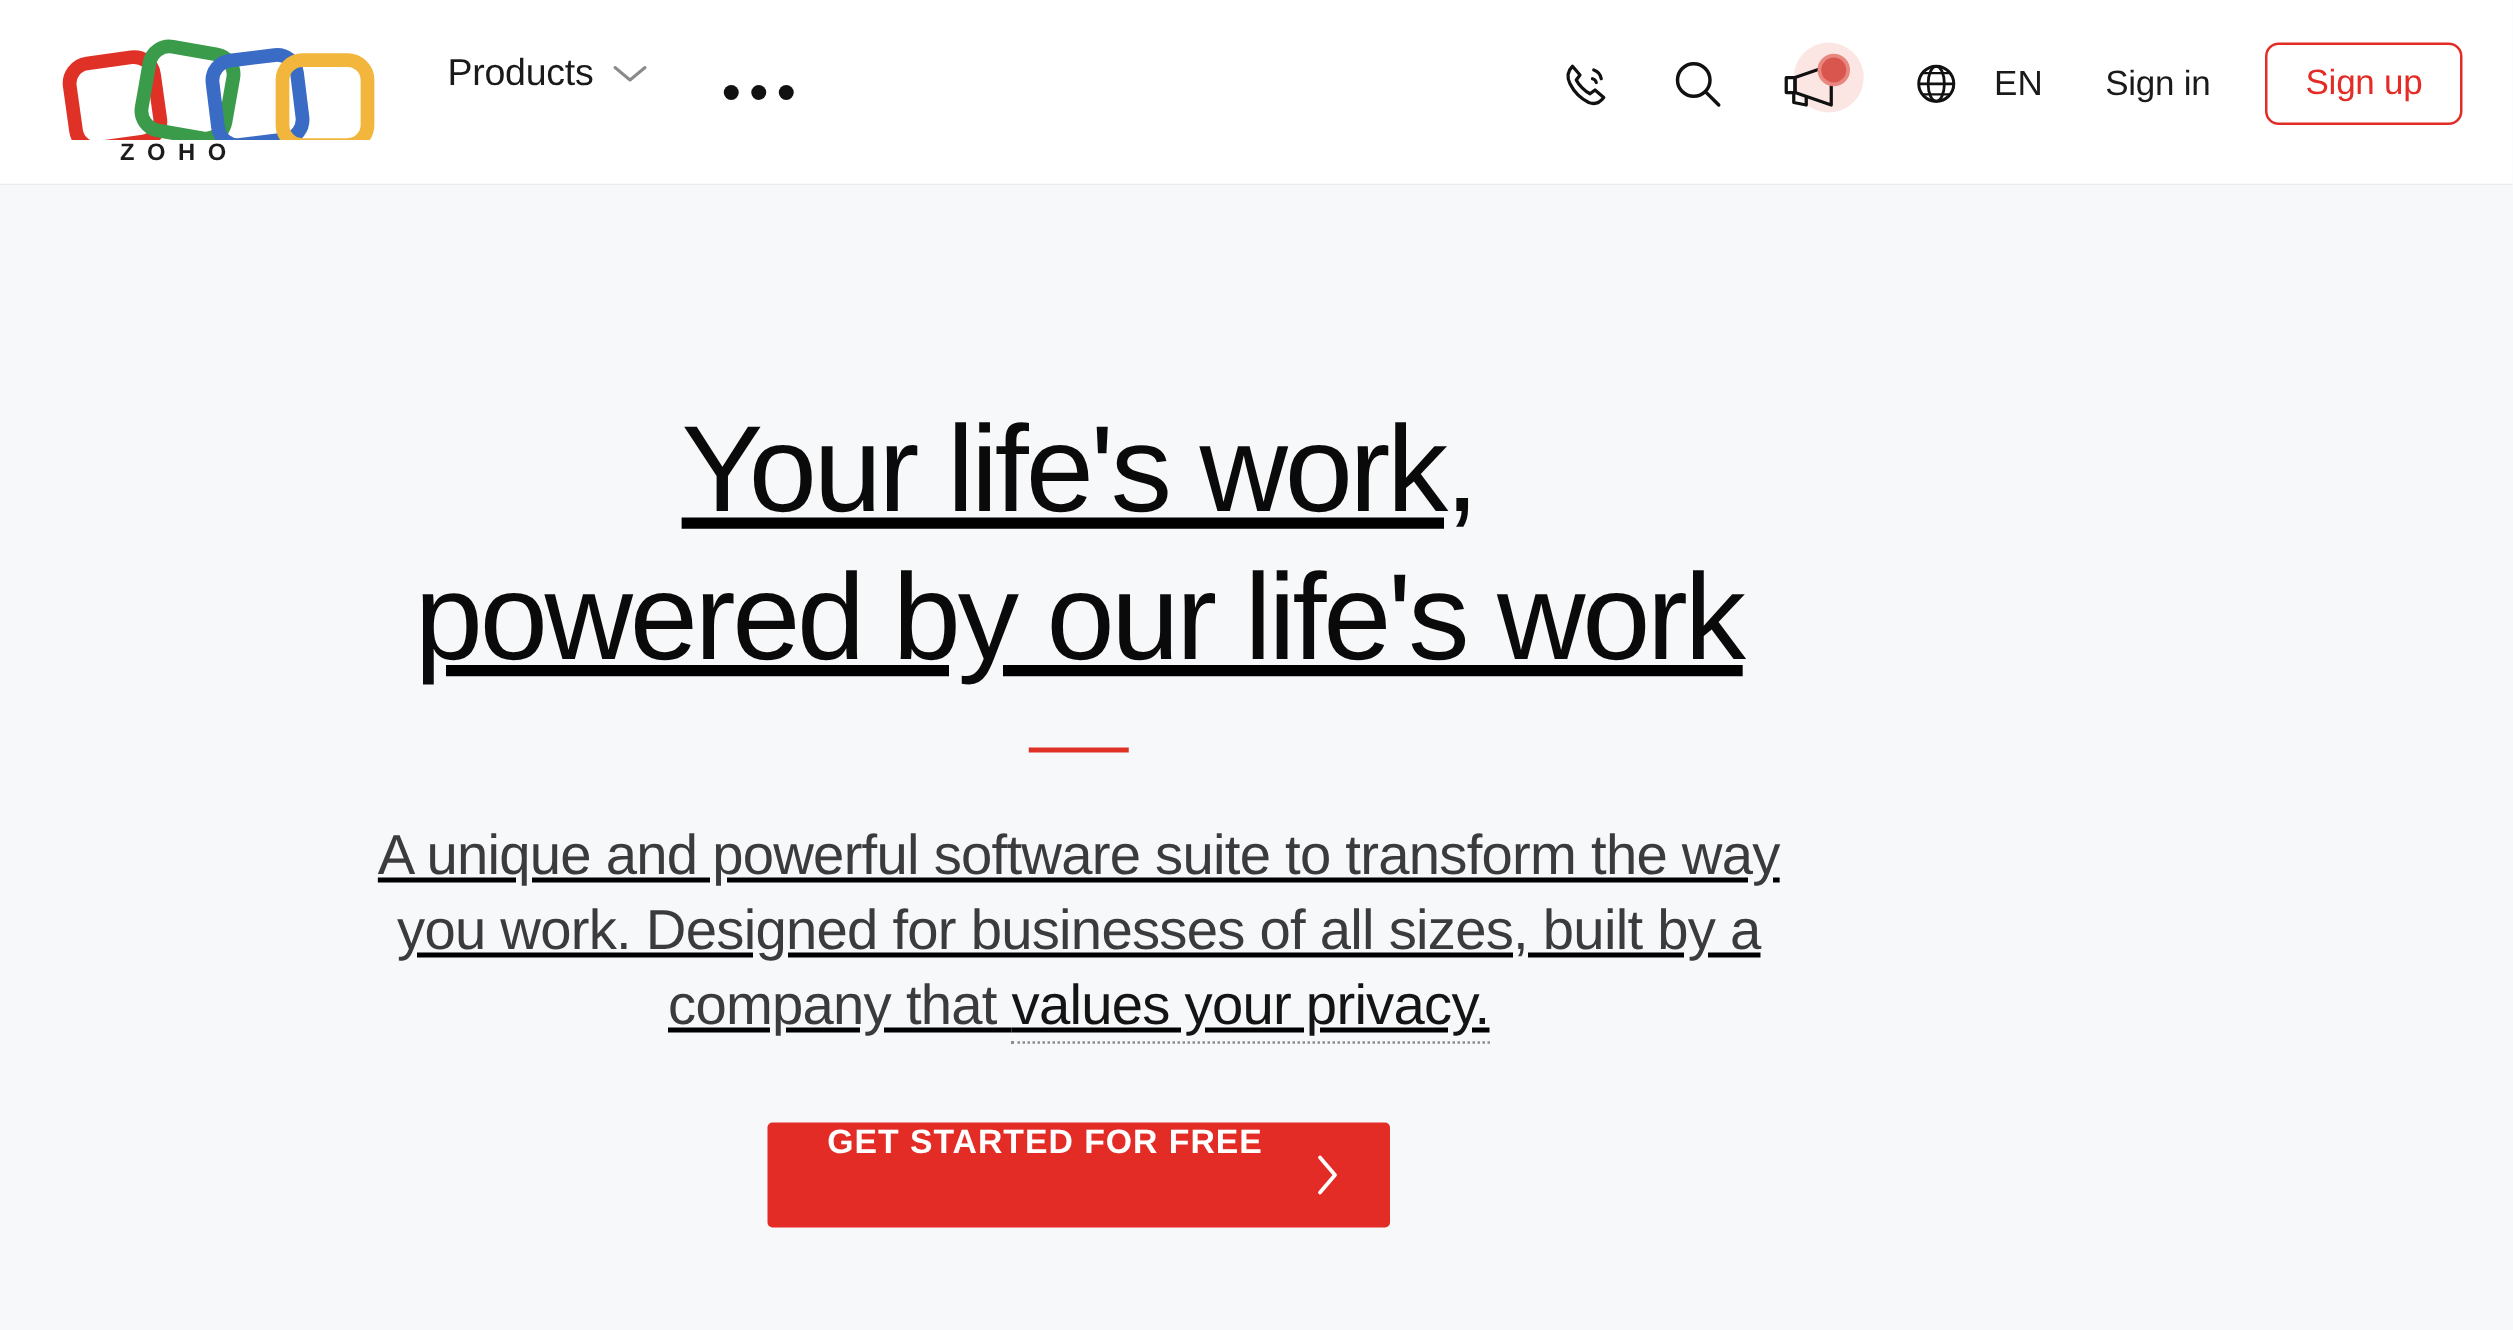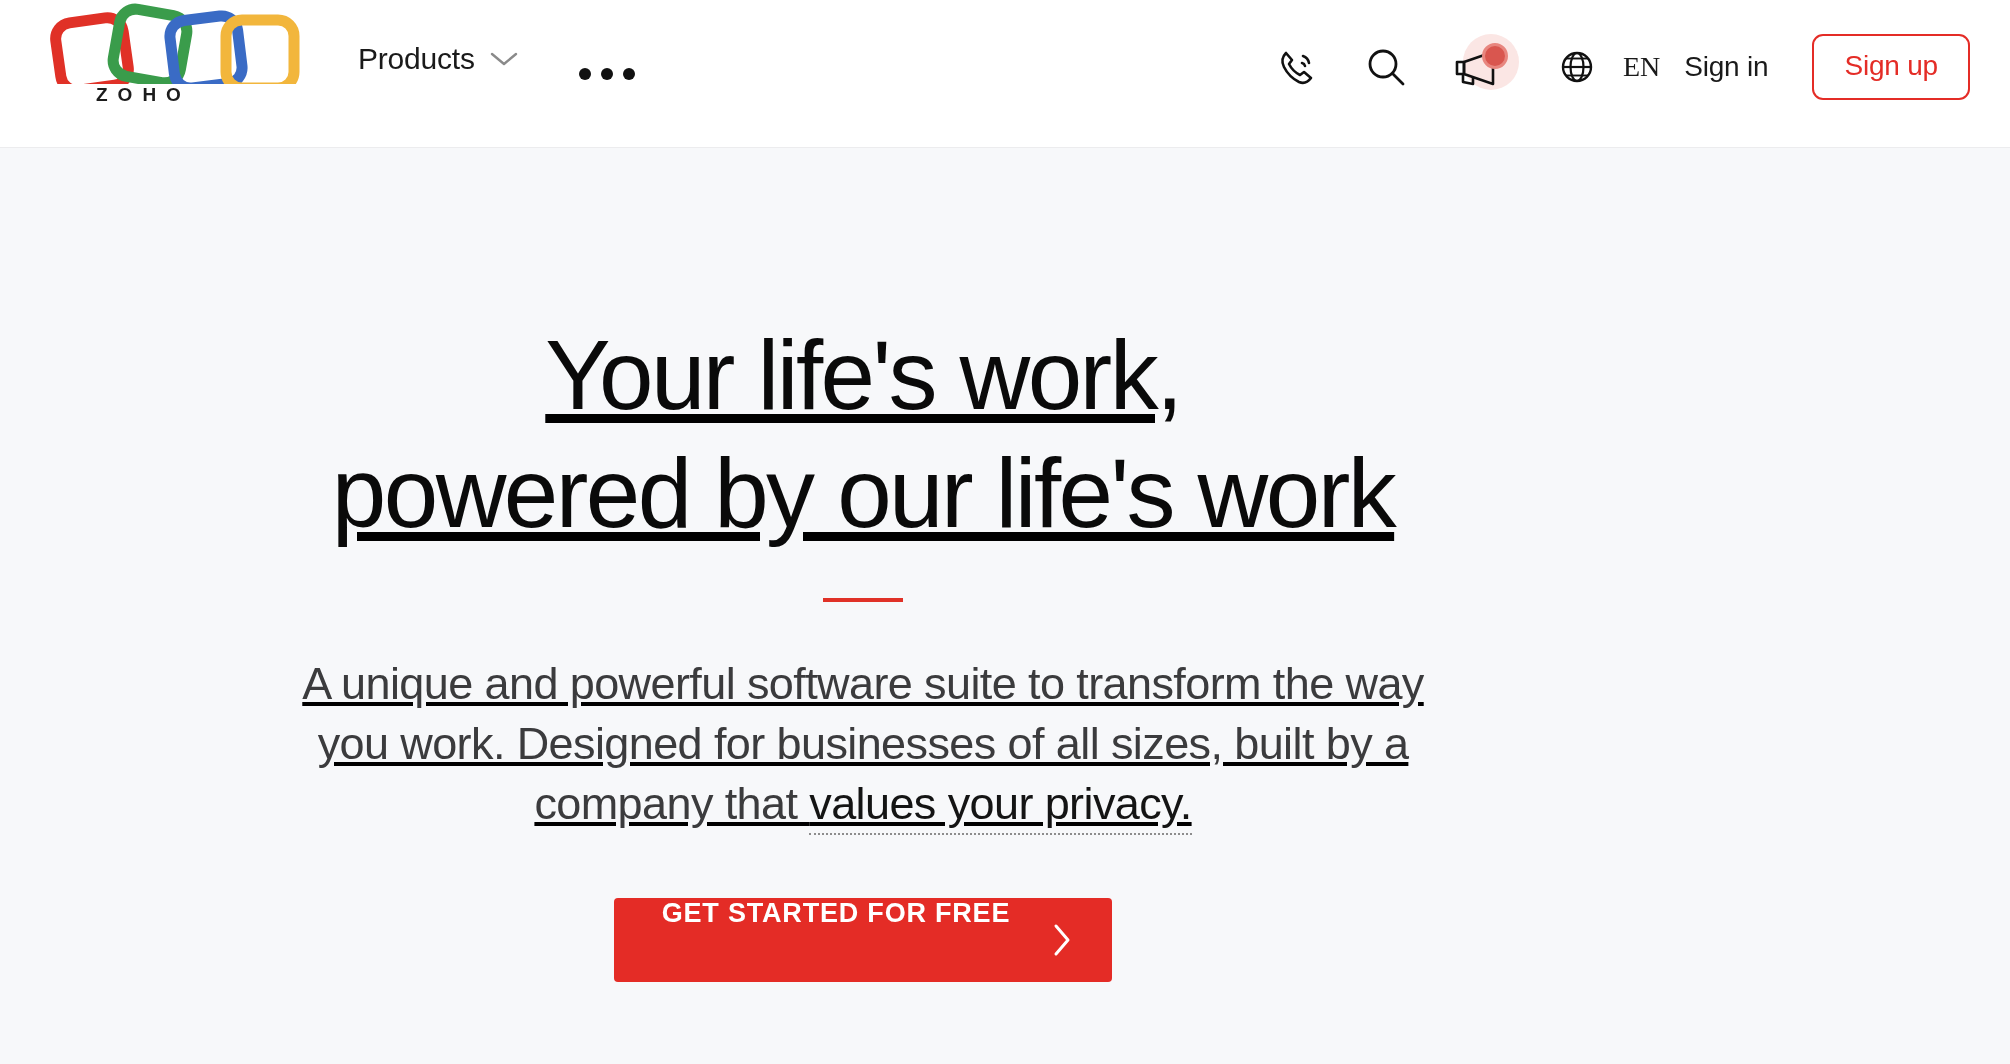--- a/index.html
+++ b/index.html
@@ -32,21 +32,21 @@
     background: #ffffff;
     border-bottom: 1px solid #ececee;
     box-sizing: border-box;
     display: flex;
     align-items: flex-start;
   }
 
   .logo-block {
     position: absolute;
     left: 44px;
-    top: 0;
+    top: 28px;
     width: 270px;
     height: 110px;
   }
   .logo-squares {
     position: relative;
     width: 268px;
     height: 84px;
   }
   .logo-wordmark {
     position: absolute;
@@ -103,21 +103,21 @@
   }
   .hr-item {
     display: flex;
     align-items: center;
     justify-content: center;
     cursor: pointer;
   }
   .icon-phone   { margin-right: 44px; }
   .icon-search  { margin-right: 42px; }
   .icon-ann     { margin-right: 38px; position: relative; width: 70px; height: 70px; }
-  .lang         { margin-right: 24px; gap: 28px; font-family: Liberation Serif, serif; }
+  .lang         { margin-right: 50px; gap: 28px; }
   .lang-label {
     font-size: 28px;
     color: #1a1a1a;
   }
   .signin {
     font-size: 28px;
     color: #1a1a1a;
     margin-right: 44px;
     letter-spacing: -0.2px;
   }

